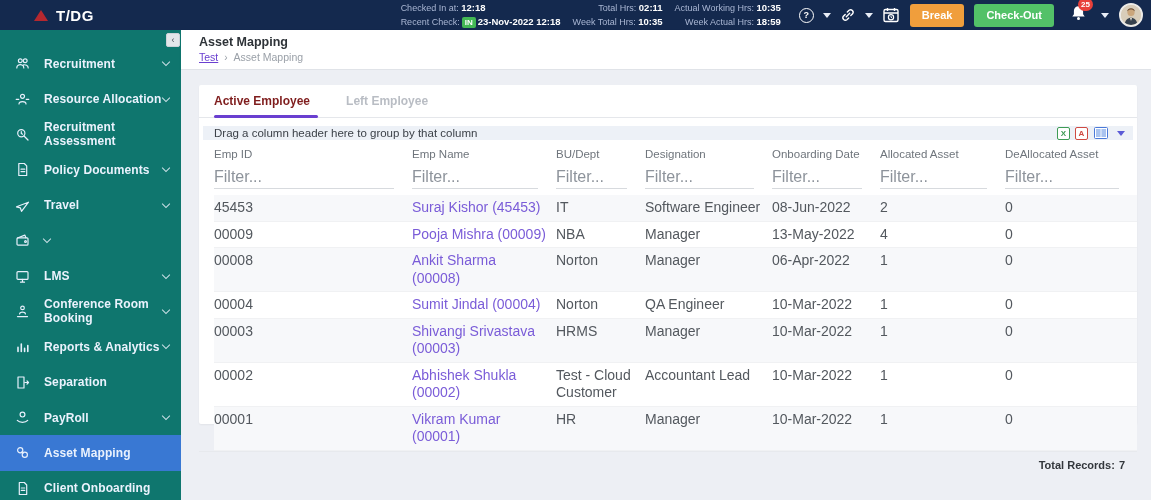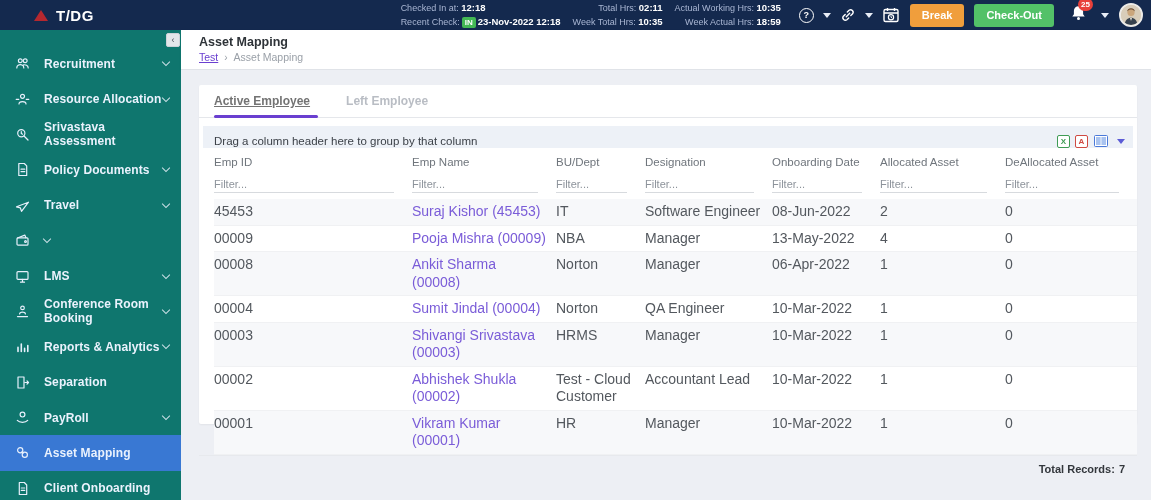--- a/index.html
+++ b/index.html
@@ -48,39 +48,39 @@
   .bc-home { color:#6a3fd0; text-decoration:underline; cursor:pointer; }
   .bc-sep { color:#9aa0a8; font-size:10px; }
   .bc-cur { color:#9aa0a8; }
 
   .main { flex:1; background:#edeff4; padding:15px 14px 0 18px; min-height:0; }
   .card { background:#fff; height:339px; border-radius:2px; box-shadow:0 1px 2px rgba(0,0,0,.05); display:flex; flex-direction:column; }
 
   
   .tabbar { height:33px; border-bottom:1px solid #e5e7eb; display:flex; align-items:flex-end; padding-left:15px; flex:0 0 33px; }
   .tab { font-size:12px; padding:0 14px 9px 0; margin-right:22px; cursor:pointer; position:relative; color:#b9bdc4; font-weight:bold; }
-  .tab.active { color:#737373;text-decoration:underline; }
+  .tab.active { color:#7f1d1d; }
   .tab.active::after { content:""; position:absolute; left:0; right:6px; bottom:-1px; height:3px; background:#6a3fd0; border-radius:2px; }
 
   
-  .group-bar { margin:8px 4px 0 4px; height:23px; background:#edf1f7; display:flex; align-items:center; padding:8px 8px 0 11px; }
+  .group-bar { margin:8px 4px 0 4px; height:23px; background:#edf1f7; display:flex; align-items:center; padding:0 8px 0 11px; }
   .group-text { font-size:11.5px; color:#3c4148; }
   .export-icons { margin-left:auto; display:flex; align-items:center; gap:5px; }
   .file-ico { width:13px; height:13px; border-radius:2px; font-size:8px; font-weight:bold; display:flex; align-items:center; justify-content:center; cursor:pointer; background:#fff; }
   .file-xls { border:1px solid #3f9c55; color:#3f9c55; }
   .file-pdf { border:1px solid #cf4a42; color:#cf4a42; }
   .colchooser { cursor:pointer; display:block; }
   .caret-sm { width:0; height:0; border-left:4px solid transparent; border-right:4px solid transparent; border-top:5px solid #5b5bd6; cursor:pointer; margin-left:3px; }
 
   
   .tbl { padding-left:15px; }
   .tr { display:grid; grid-template-columns:198px 144px 89px 127px 108px 125px 1fr; align-items:start; }
   .th { font-size:11.5px; color:#6f757c; padding:8px 8px 4px 0; cursor:pointer; }
   .tf { padding:2px 18px 6px 0; }
-  .tf input { width:100%; border:none; border-bottom:1px solid #d7dade; font-size:11px; color:#555; padding:2px 0; outline:none; font-family:"Liberation Sans",sans-serif; background:transparent; }
+  .tf input { width:100%; border:none; border-bottom:1px solid #d7dade; font-size:16px; color:#555; padding:2px 0; outline:none; font-family:"Liberation Sans",sans-serif; background:transparent; }
   .tf input::placeholder { color:#8d939b; }
   .row { border-bottom:1px solid #f0f1f3; min-height:21px; }
   .row:nth-child(odd) { background:#f7f8fa; }
   .td { font-size:14px; color:#53585e; padding:4px 10px 4px 0; line-height:1.25; }
   .td.link { color:#7a5cd8; cursor:pointer; }
   .spacer { flex:1; }
   .grid-footer { border-top:1px solid #e7e9ed; height:27px; display:flex; align-items:center; justify-content:flex-end; padding-right:12px; font-size:11px; color:#33373c; font-weight:bold; gap:4px; flex:0 0 27px; }
 </style>
 </head>
 <body>
@@ -174,21 +174,21 @@
       </div>
 
       <div class="side-item">
         <span class="side-ico">
             <svg width="15" height="15" viewBox="0 0 15 15">
               <circle cx="6.3" cy="6.3" r="3.6"></circle>
               <path d="M9 9l4 4"></path>
               <path d="M6.3 4.5v1.9l1.3.8"></path>
             </svg>
           </span>
-        <span class="side-label">Srivastava Assessment</span>
+        <span class="side-label">Recruitment Assessment</span>
       </div>
 
       <div class="side-item">
         <span class="side-ico">
             <svg width="15" height="15" viewBox="0 0 15 15">
               <path d="M3.8 1.5h5.5l2.4 2.4V13.5H3.8z"></path>
               <path d="M6 7.2h3.8M6 9.6h3.8"></path>
             </svg>
           </span>
         <span class="side-label">Policy Documents</span>

